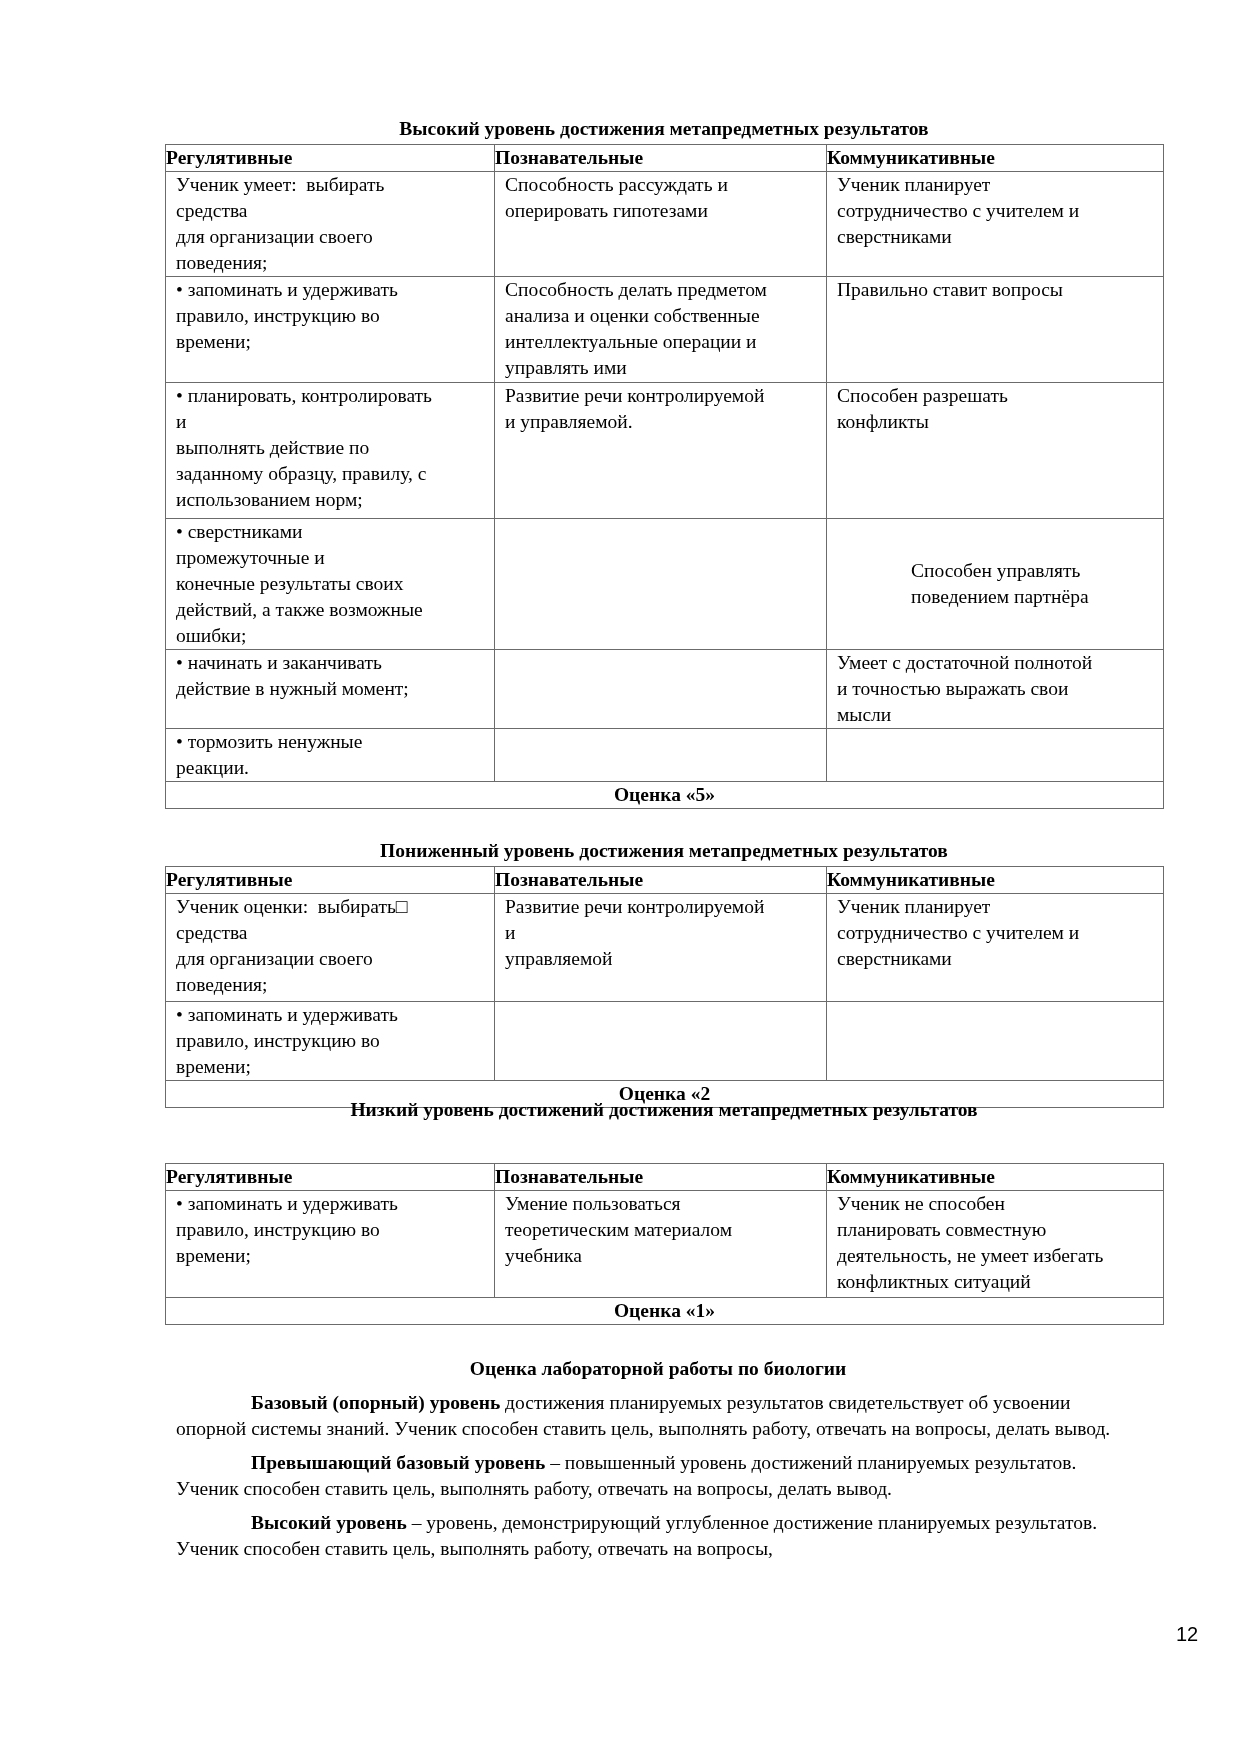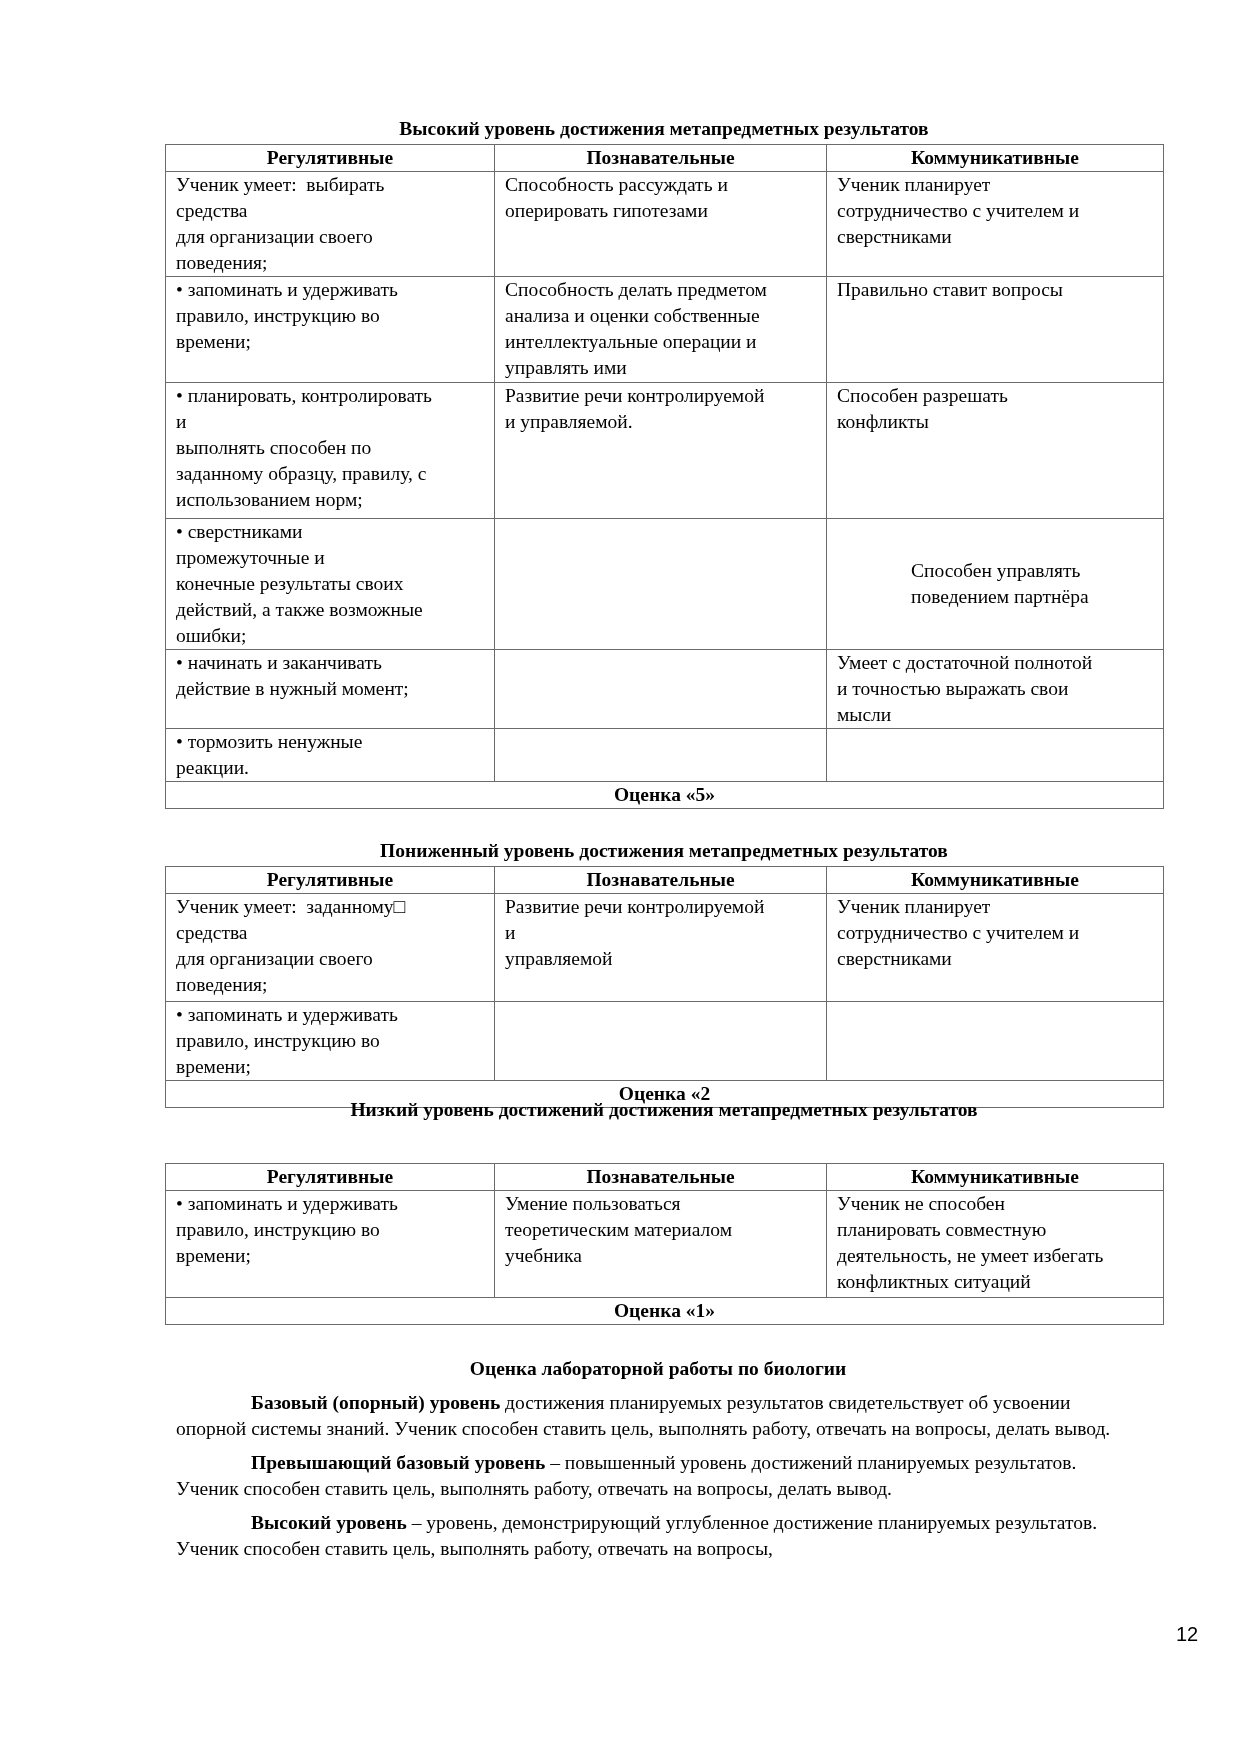--- a/index.html
+++ b/index.html
@@ -21,21 +21,21 @@
   }
   table.grid td, table.grid th {
     border: 1.5px solid #6b6b6b;
     vertical-align: top;
     padding: 0 8px 0 10px;
     line-height: 26px;
     font-weight: normal;
     text-align: left;
     overflow: hidden;
   }
-  table.grid th { font-weight: bold; text-align: center; padding: 0; }
+  table.grid th { font-weight: bold; text-align: left; padding: 0; }
   table.grid td.score { font-weight: bold; text-align: center; padding: 0; }
   table.grid td.offset { padding-left: 84px; vertical-align: middle; }
   col.c1 { width: 329px; }
   col.c2 { width: 332px; }
   col.c3 { width: 337px; }
   .cell-line { display: block; white-space: pre-wrap; }
 
   .lab { position: absolute; left: 168px; width: 980px; }
   .lab-title { text-align: center; font-weight: bold; line-height: 26px; }
   .lab p { margin: 8px; line-height: 26px; text-indent: 75px; text-align: left; }
@@ -96,21 +96,21 @@
             <span class="cell-line">управлять ими</span>
           </td>
         <td>
             <span class="cell-line">Правильно ставит вопросы</span>
           </td>
       </tr>
       <tr style="height:136px;">
         <td>
             <span class="cell-line">• планировать, контролировать</span>
             <span class="cell-line">и</span>
-            <span class="cell-line">выполнять способен по</span>
+            <span class="cell-line">выполнять действие по</span>
             <span class="cell-line">заданному образцу, правилу, с</span>
             <span class="cell-line">использованием норм;</span>
           </td>
         <td>
             <span class="cell-line">Развитие речи контролируемой</span>
             <span class="cell-line">и управляемой.</span>
           </td>
         <td>
             <span class="cell-line">Способен разрешать</span>
             <span class="cell-line">конфликты</span>
@@ -166,21 +166,21 @@
     <thead>
       <tr style="height:26px;">
         <th>Регулятивные</th>
         <th>Познавательные</th>
         <th>Коммуникативные</th>
       </tr>
     </thead>
     <tbody>
       <tr style="height:108px;">
         <td>
-            <span class="cell-line">Ученик умеет:  заданному□</span>
+            <span class="cell-line">Ученик оценки:  выбирать□</span>
             <span class="cell-line">средства</span>
             <span class="cell-line">для организации своего</span>
             <span class="cell-line">поведения;</span>
           </td>
         <td>
             <span class="cell-line">Развитие речи контролируемой</span>
             <span class="cell-line">и</span>
             <span class="cell-line">управляемой</span>
           </td>
         <td>

